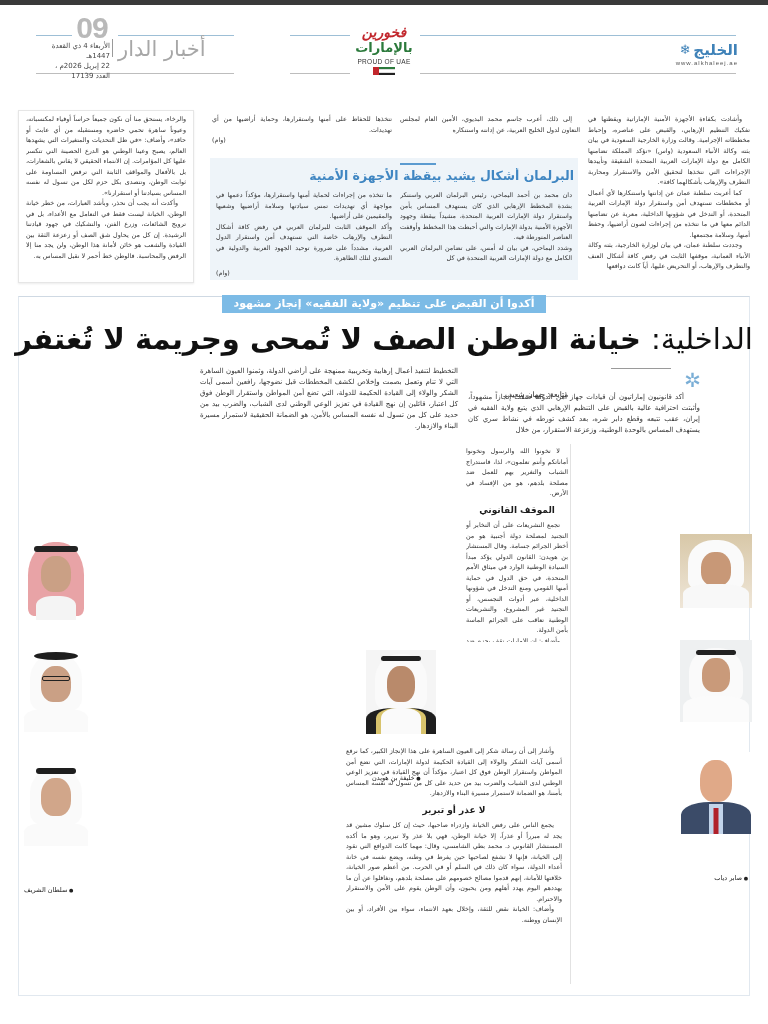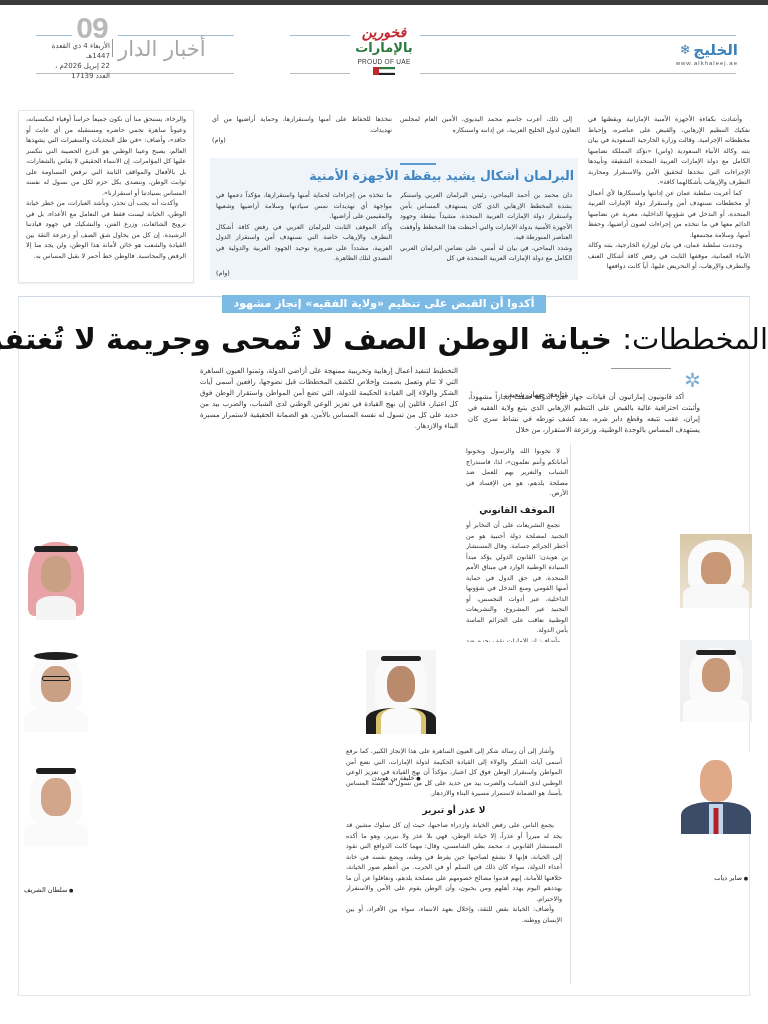--- a/index.html
+++ b/index.html
@@ -134,21 +134,21 @@
   <p>وأشادت بكفاءة الأجهزة الأمنية الإماراتية ويقظتها في تفكيك التنظيم الإرهابي، والقبض على عناصره، وإحباط مخططاته الإجرامية. وقالت وزارة الخارجية السعودية في بيان بثته وكالة الأنباء السعودية (واس) «تؤكد المملكة تضامنها الكامل مع دولة الإمارات العربية المتحدة الشقيقة وتأييدها الإجراءات التي تتخذها لتحقيق الأمن والاستقرار ومحاربة التطرف والإرهاب بأشكالهما كافة».</p>
   <p>كما أعربت سلطنة عمان عن إدانتها واستنكارها لأي أعمال أو مخططات تستهدف أمن واستقرار دولة الإمارات العربية المتحدة، أو التدخل في شؤونها الداخلية، معربة عن تضامنها الدائم معها في ما تتخذه من إجراءات لصون أراضيها، وحفظ أمنها، وسلامة مجتمعها.</p>
   <p>وجددت سلطنة عمان، في بيان لوزارة الخارجية، بثته وكالة الأنباء العمانية، موقفها الثابت في رفض كافة أشكال العنف والتطرف والإرهاب، أو التحريض عليها، أياً كانت دوافعها</p>
 </div>
 
 <div class="article-frame"></div>
 <div class="kicker-wrap">
   <span class="kicker">أكدوا أن القبض على تنظيم «ولاية الفقيه» إنجاز مشهود</span>
 </div>
 <div class="headline">
-  <span class="hl-a">المخططات:</span>
+  <span class="hl-a">الداخلية:</span>
   <span>خيانة الوطن الصف لا تُمحى وجريمة لا تُغتفر</span>
 </div>
 
 <div class="byline-wrap">
   <div class="byline-rule"></div>
   <div class="byline">متابعة: جيهان شعيب</div>
   <div class="byline-icon">✲</div>
 </div>
 <div class="lead" style="left:468px; top:392px; width:232px; height:46px; text-indent:16px;">أكد قانونيون إماراتيون أن قيادات جهاز أمن الدولة حققت إنجازاً مشهوداً، وأثبتت احترافية عالية بالقبض على التنظيم الإرهابي الذي يتبع ولاية الفقيه في إيران، عقب تتبعه وقطع دابر شره، بعد كشف تورطه في نشاط سري كان يستهدف المساس بالوحدة الوطنية، وزعزعة الاستقرار، من خلال</div>
 <div class="lead" style="left:200px; top:366px; width:258px; height:72px;">التخطيط لتنفيذ أعمال إرهابية وتخريبية ممنهجة على أراضي الدولة، وثمنوا العيون الساهرة التي لا تنام وتعمل بصمت وإخلاص لكشف المخططات قبل نضوجها، رافعين أسمى آيات الشكر والولاء إلى القيادة الحكيمة للدولة، التي تضع أمن المواطن واستقرار الوطن فوق كل اعتبار، قائلين إن نهج القيادة في تعزيز الوعي الوطني لدى الشباب، والضرب بيد من حديد على كل من تسول له نفسه المساس بالأمن، هو الضمانة الحقيقية لاستمرار مسيرة البناء والازدهار.</div>

